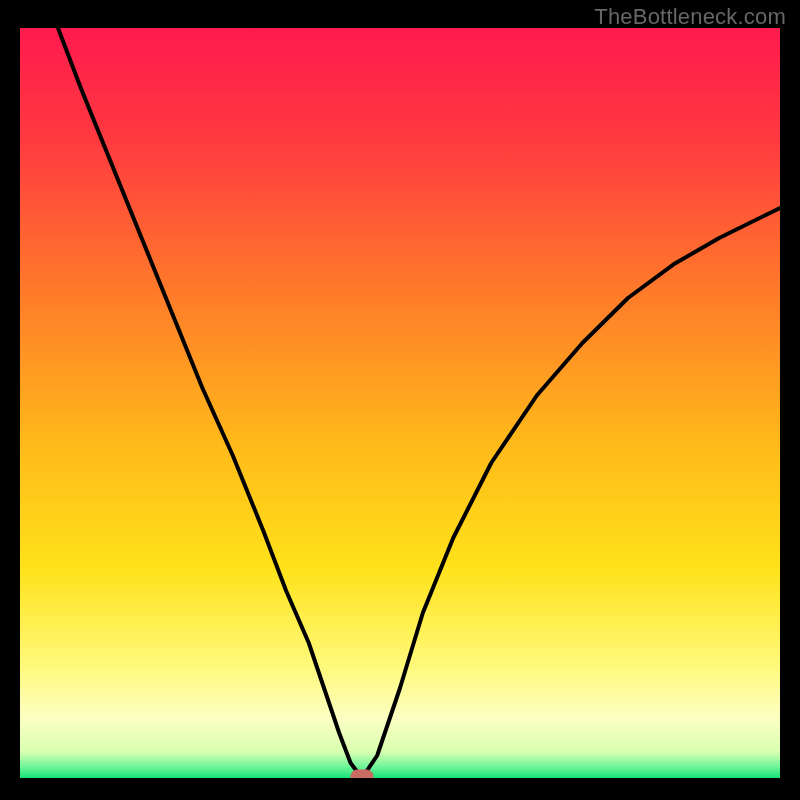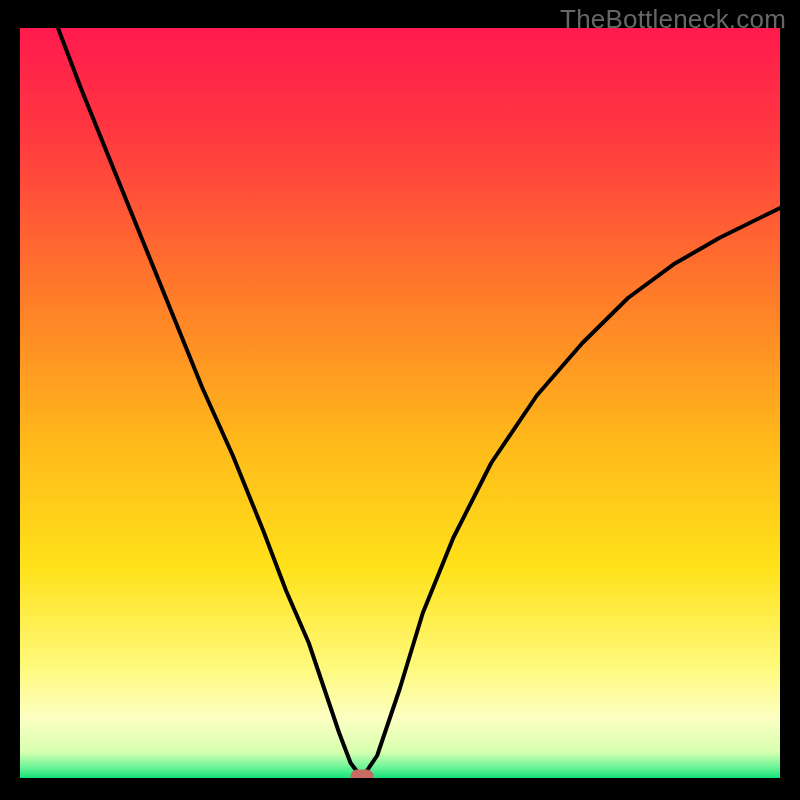--- a/index.html
+++ b/index.html
@@ -15,21 +15,21 @@
     position: relative;
     width: 800px;
     height: 800px;
     background: #000;
   }
   .watermark {
     position: absolute;
     top: 4px;
     right: 14px;
     color: #666;
-    font-size: 26px;
+    font-size: 22px;
     font-weight: 500;
     letter-spacing: 0.2px;
     z-index: 5;
   }
   .plot-outer {
     position: absolute;
     left: 20px;
     top: 28px;
     width: 760px;
     height: 750px;

